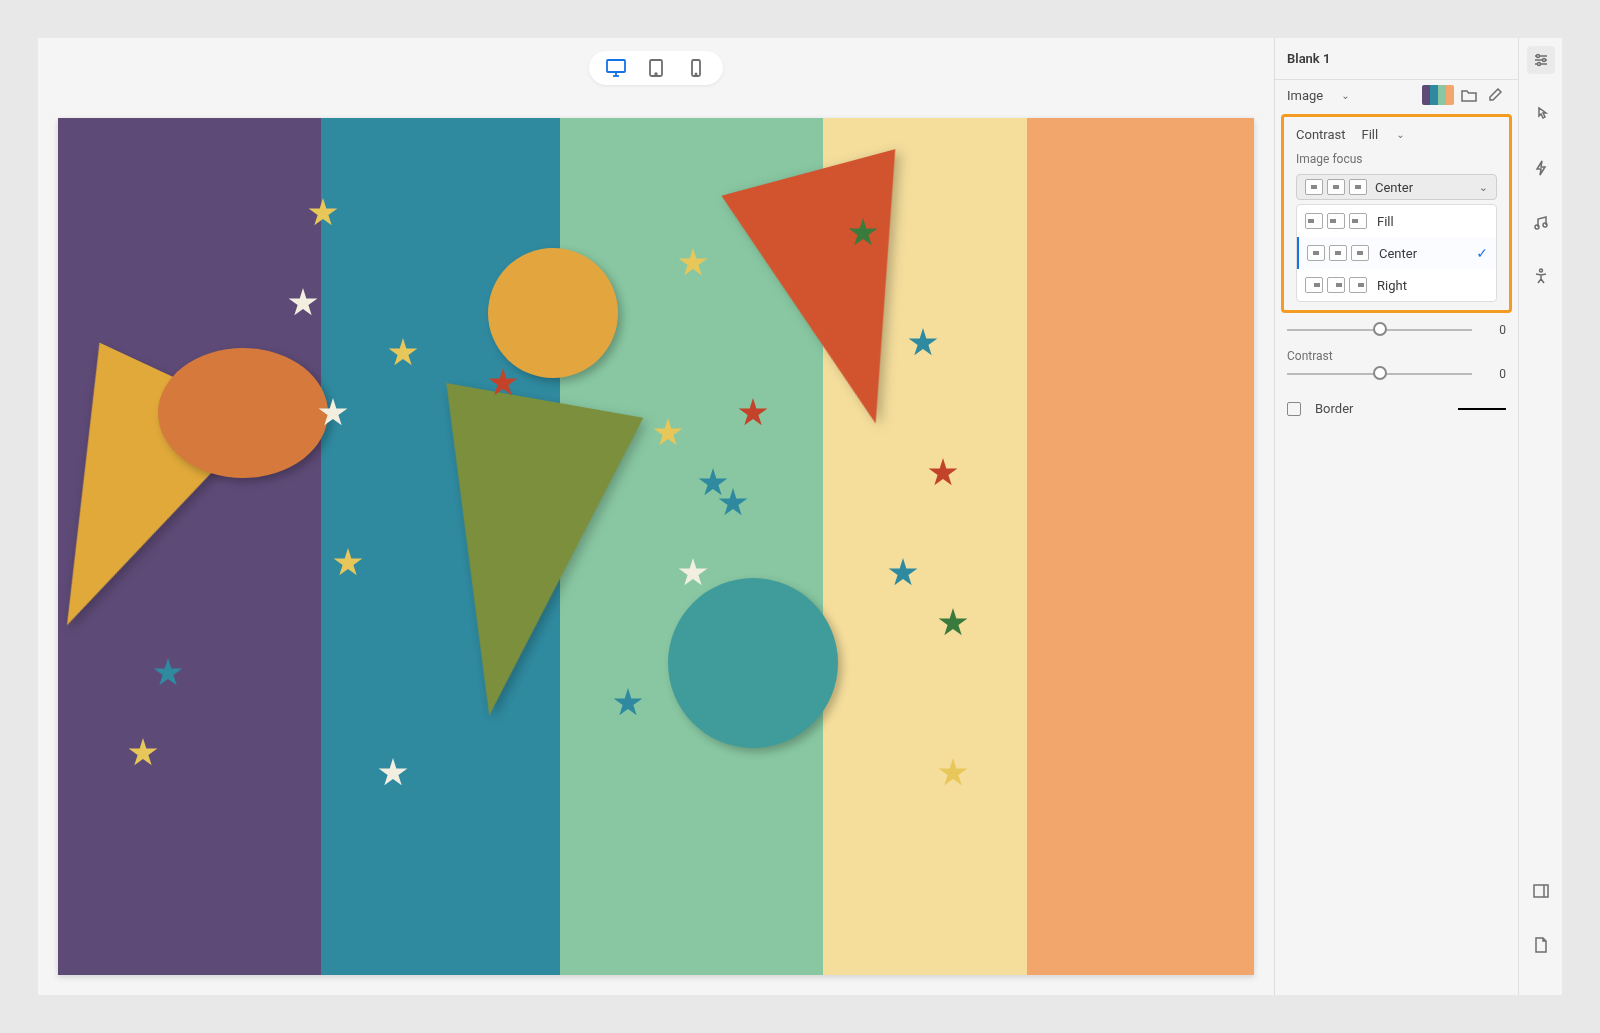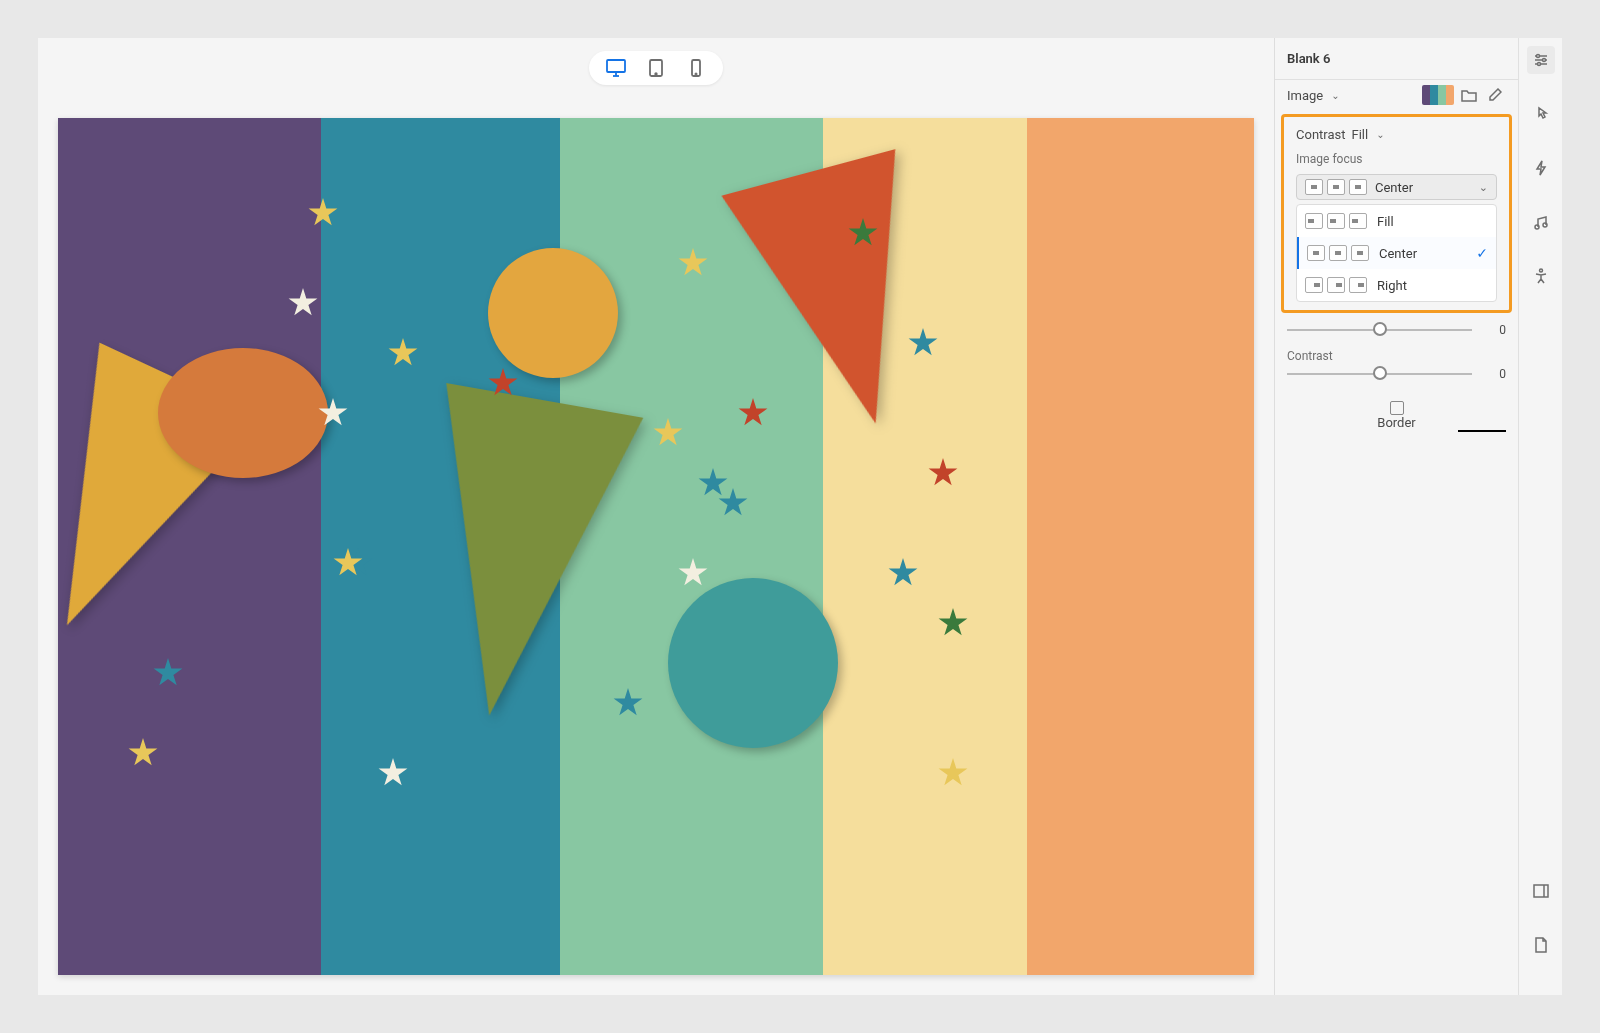--- a/index.html
+++ b/index.html
@@ -32,21 +32,21 @@
   .macaron { border-radius: 50%; box-shadow: 4px 4px 8px rgba(0,0,0,0.25); }
   .macaron.orange { width: 170px; height: 130px; background: #d57a3c; top: 230px; left: 100px; }
   .macaron.yellow { width: 130px; height: 130px; background: #e3a63f; top: 130px; left: 430px; }
   .macaron.teal { width: 170px; height: 170px; background: #3f9c9a; top: 460px; left: 610px; }
   .star { width: 30px; height: 30px; clip-path: polygon(50% 0%, 61% 35%, 98% 35%, 68% 57%, 79% 91%, 50% 70%, 21% 91%, 32% 57%, 2% 35%, 39% 35%); }
   .star.y { background: #e8c75a; } .star.w { background: #f3efe0; } .star.t { background: #2f8aa0; } .star.r { background: #c2432a; } .star.g { background: #3a7a3c; }
 
   .panel { width: 244px; background: #f5f5f5; border-left: 1px solid #ddd; display: flex; flex-direction: column; }
   .panel-header { height: 42px; display: flex; align-items: center; padding: 0 12px; font-size: 13px; font-weight: 600; color: #3b3b3b; border-bottom: 1px solid #e0e0e0; }
   .panel-section-title { font-size: 11px; letter-spacing: 0.6px; color: #8e8e8e; padding: 16px 12px 8px; }
-  .panel-row { display: flex; align-items: center; padding: 4px 12px; font-size: 13px; color: #4b4b4b; gap: 6px; }
+  .panel-row { display: flex; align-items: center; padding: 4px 12px; font-size: 13px; color: #4b4b4b; gap: 16px; }
   .panel-row .label { flex: 0 0 auto; }
   .dropdown-arrow { font-size: 10px; color: #6e6e6e; margin-left: 2px; }
   .thumb-strip { display: flex; gap: 4px; margin-left: auto; align-items: center; }
   .thumb { width: 32px; height: 20px; background: linear-gradient(90deg, #5e4a77 0 25%, #2f8aa0 25% 50%, #88c7a2 50% 75%, #f2a66b 75% 100%); border-radius: 2px; }
   .icon-btn { width: 22px; height: 22px; display: flex; align-items: center; justify-content: center; cursor: pointer; color: #6e6e6e; }
 
   .highlight-box { border: 3px solid #f49b22; border-radius: 4px; margin: 4px 6px; padding: 6px 6px 8px; background: #f5f5f5; }
   .highlight-box .panel-row { padding: 4px 6px; }
   .subsection-label { font-size: 12px; color: #707070; padding: 6px 6px 4px; }
 
@@ -66,21 +66,21 @@
   .focus-option .mini-icons { display: flex; gap: 4px; }
   .focus-option .check { margin-left: auto; color: #1473e6; font-size: 14px; }
 
   .slider-row { padding: 6px 12px; }
   .slider-label { font-size: 12px; color: #707070; margin-bottom: 4px; }
   .slider { display: flex; align-items: center; gap: 10px; }
   .slider-track { flex: 1; height: 2px; background: #bbb; position: relative; }
   .slider-thumb { position: absolute; width: 14px; height: 14px; border: 2px solid #888; background: #fff; border-radius: 50%; top: -7px; left: 50%; transform: translateX(-50%); cursor: pointer; }
   .slider-value { font-size: 12px; color: #4b4b4b; width: 24px; text-align: right; }
 
-  .checkbox-row { display: flex; align-items: center; padding: 14px 12px; font-size: 13px; color: #4b4b4b; gap: 0; flex-direction: column; }
+  .checkbox-row { display: flex; align-items: center; padding: 14px 12px; font-size: 13px; color: #4b4b4b; gap: 14px; }
   .checkbox { width: 14px; height: 14px; border: 1.5px solid #888; border-radius: 2px; cursor: pointer; }
   .border-preview { margin-left: auto; width: 48px; height: 2px; background: #000; }
 
   .right-rail { width: 44px; background: #f5f5f5; border-left: 1px solid #e0e0e0; display: flex; flex-direction: column; align-items: center; padding-top: 8px; gap: 26px; }
   .rail-btn { width: 28px; height: 28px; display: flex; align-items: center; justify-content: center; cursor: pointer; color: #6e6e6e; border-radius: 4px; }
   .rail-btn.active { background: #eaeaea; }
   .rail-spacer { flex: 1; }
 </style>
 </head>
 <body>
@@ -147,21 +147,21 @@
           <div class="shape star t" style="top:440px;left:830px"></div>
           <div class="shape star g" style="top:490px;left:880px"></div>
           <div class="shape star y" style="top:640px;left:880px"></div>
           <div class="shape star t" style="top:210px;left:850px"></div>
           <div class="shape star r" style="top:340px;left:870px"></div>
         </div>
       </div>
     </div>
 
     <div class="panel">
-      <div class="panel-header">Blank 6</div>
+      <div class="panel-header">Blank 1</div>
 
       <div class="panel-row">
         <span class="label">Image</span>
         <span class="dropdown-arrow">⌄</span>
         <div class="thumb-strip">
           <div class="thumb"></div>
           <div class="icon-btn">
             <svg width="16" height="14" viewBox="0 0 16 14" fill="none" stroke="currentColor" stroke-width="1.5">
                 <path d="M1 3 h5 l1.5 2 H15 v8 H1 z"></path>
               </svg>

